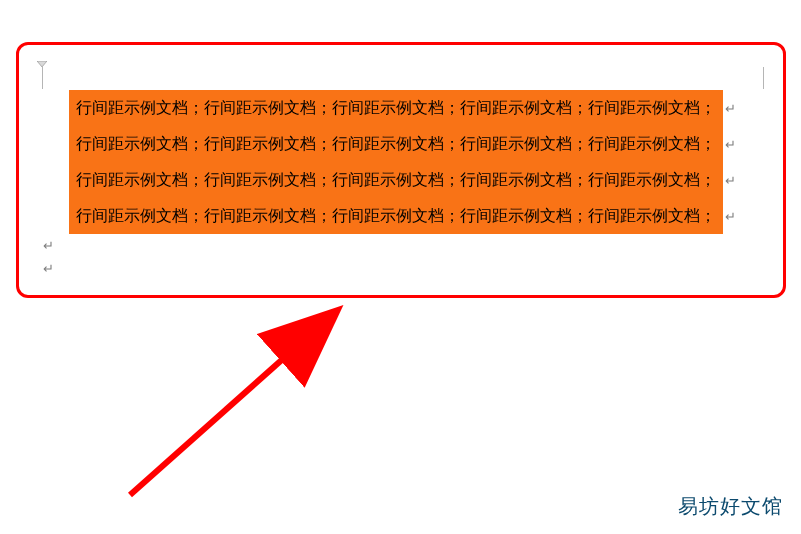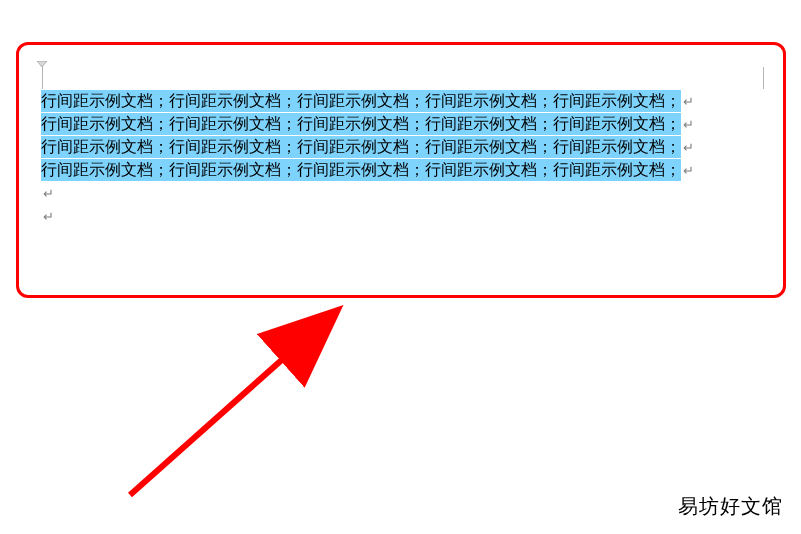--- a/index.html
+++ b/index.html
@@ -53,22 +53,23 @@
   }
   .text-line {
     font-size: 16px;
     line-height: 22px;
     color: #000000;
     white-space: nowrap;
     display: flex;
     align-items: baseline;
   }
   .text-line .sel {
-    background: #7dd3fc;
-    padding: 0;
+    background: #f97316;
+    padding: 7px;
+    margin-left: 28px;
   }
   .para-mark {
     font-size: 13px;
     color: #7d7d7d;
     margin-left: 2px;
   }
   .empty-line {
     font-size: 16px;
     line-height: 22px;
   }
@@ -79,21 +80,21 @@
     width: 260px;
     height: 200px;
     pointer-events: none;
   }
   .watermark {
     position: absolute;
     right: 18px;
     bottom: 14px;
     font-family: "Microsoft YaHei","SimHei",sans-serif;
     font-size: 20px;
-    color: #000000;
+    color: #0c4a6e;
     letter-spacing: 1px;
   }
 </style>
 </head>
 <body>
 
 <div class="frame">
   <div class="ruler-area">
     <div class="ruler-mark-left"></div>
     <div class="indent-marker">

